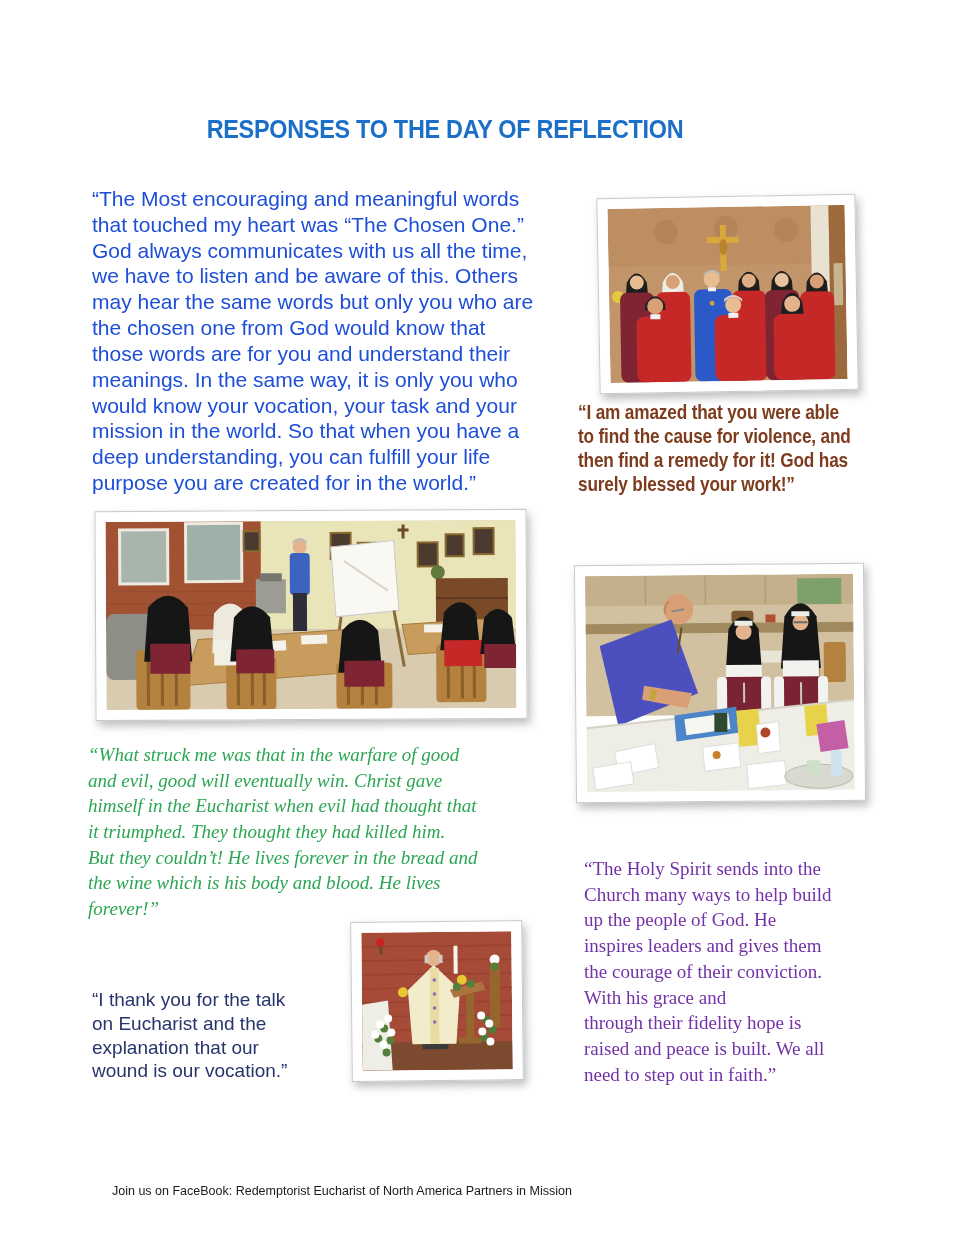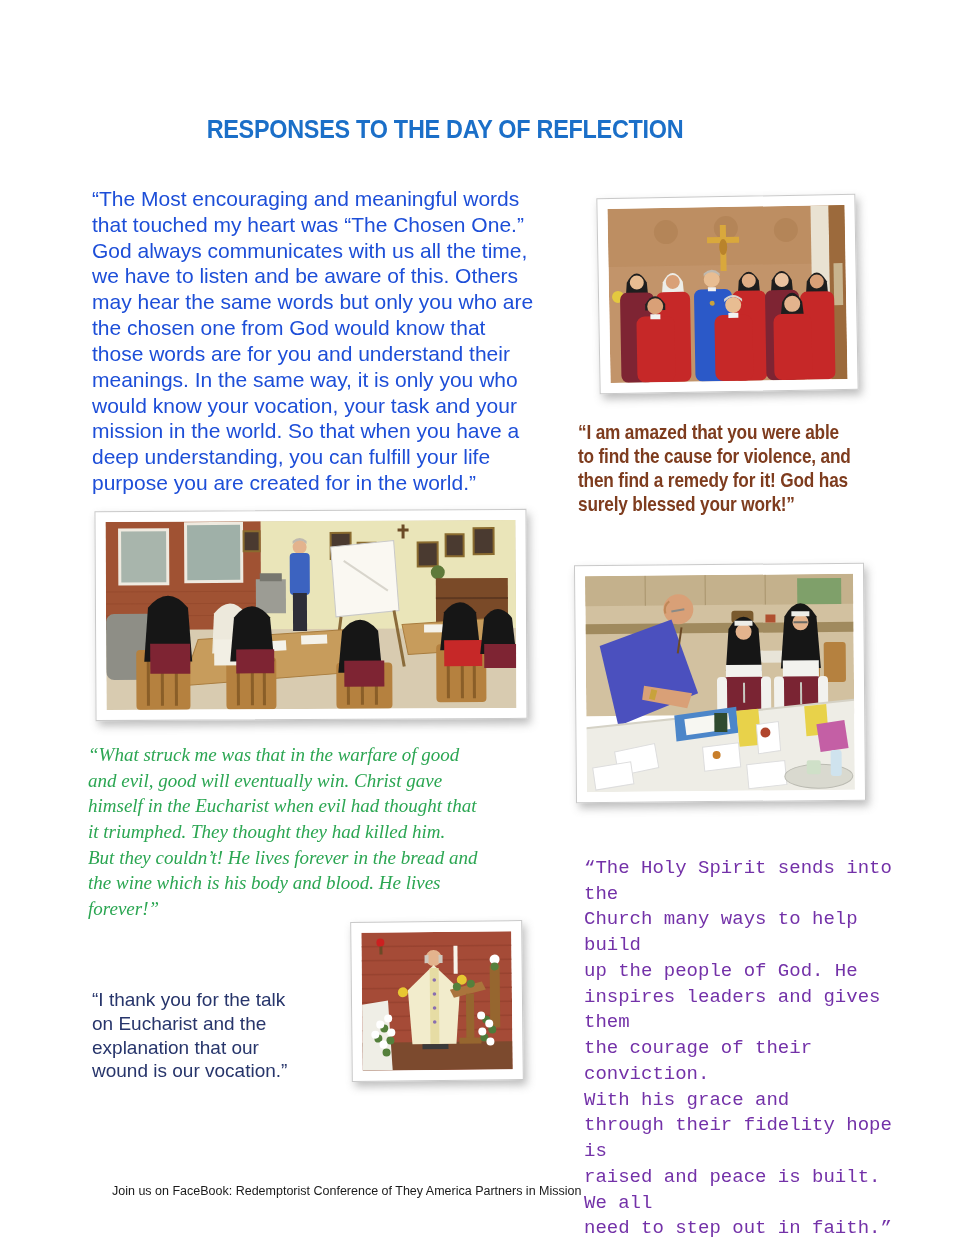--- a/index.html
+++ b/index.html
@@ -5,29 +5,29 @@
   html,body{margin:0;padding:0;background:#ffffff;}
   body{width:961px;height:1243px;position:relative;font-family:"Liberation Sans",sans-serif;overflow:hidden;}
   .abs{position:absolute;}
   .page-title{
     left:0;top:114px;width:890px;text-align:center;
     font-size:26px;font-weight:bold;color:#1B6FC8;letter-spacing:-0.3px;
     transform:scaleX(0.9);transform-origin:50% 50%;
   }
   .quote{white-space:pre-line;}
   .q-red{left:92px;top:186px;width:505px;font-size:21px;line-height:1.23;color:#1d4ed8;}
-  .q-brown-wrap{left:578px;top:420px;width:380px;}
+  .q-brown-wrap{left:578px;top:400px;width:380px;}
   .q-brown{font-size:21px;line-height:1.15;font-weight:bold;color:#7E3C1E;
     transform:scaleX(0.82);transform-origin:left top;letter-spacing:-0.2px;}
   .q-green{left:88px;top:742px;width:515px;font-size:19px;line-height:1.35;
     font-style:italic;color:#2BA652;font-family:Liberation Serif, serif;}
   .q-navy{left:92px;top:988px;width:270px;font-size:19px;line-height:1.25;
     font-weight:normal;color:#27356B;}
   .q-purple{left:584px;top:856px;width:315px;font-size:19px;line-height:1.355;
-    color:#7331A8;font-family:Liberation Mono, monospace;}
+    color:#7331A8;font-family:Liberation Serif, serif;}
   .footer{left:112px;top:1184px;font-size:12.5px;color:#1A1A1A;}
   .photo-frame{
     background:#ffffff;padding:10px;border:1px solid #c9c9c9;
     box-shadow:3px 5px 8px rgba(110,110,110,0.45);
   }
   .photo-frame svg{display:block;}
   .ph1{left:598px;top:196px;transform:rotate(-1deg);}
   .ph2{left:95px;top:510px;transform:rotate(-0.3deg);}
   .ph3{left:575px;top:564px;transform:rotate(-0.5deg);}
   .ph4{left:351px;top:921px;transform:rotate(-0.6deg);}
@@ -331,13 +331,13 @@
       </g>
     <g fill="#FFFFFF">
         <circle cx="119" cy="84" r="4"></circle>
         <circle cx="127" cy="92" r="4"></circle>
         <circle cx="120" cy="100" r="4"></circle>
         <circle cx="128" cy="110" r="4"></circle>
       </g>
   </svg>
 </div>
 
-<div class="abs footer">Join us on FaceBook: Redemptorist Conference of They America Partners in Mission</div>
+<div class="abs footer">Join us on FaceBook: Redemptorist Eucharist of North America Partners in Mission</div>
 
 </body></html>

